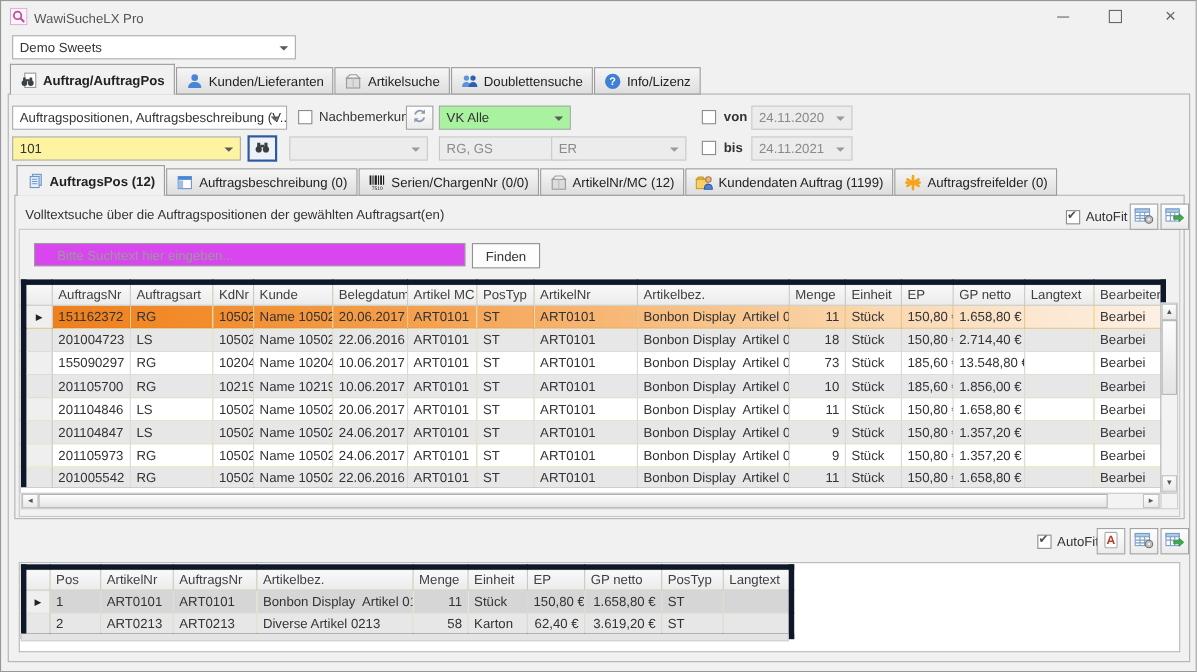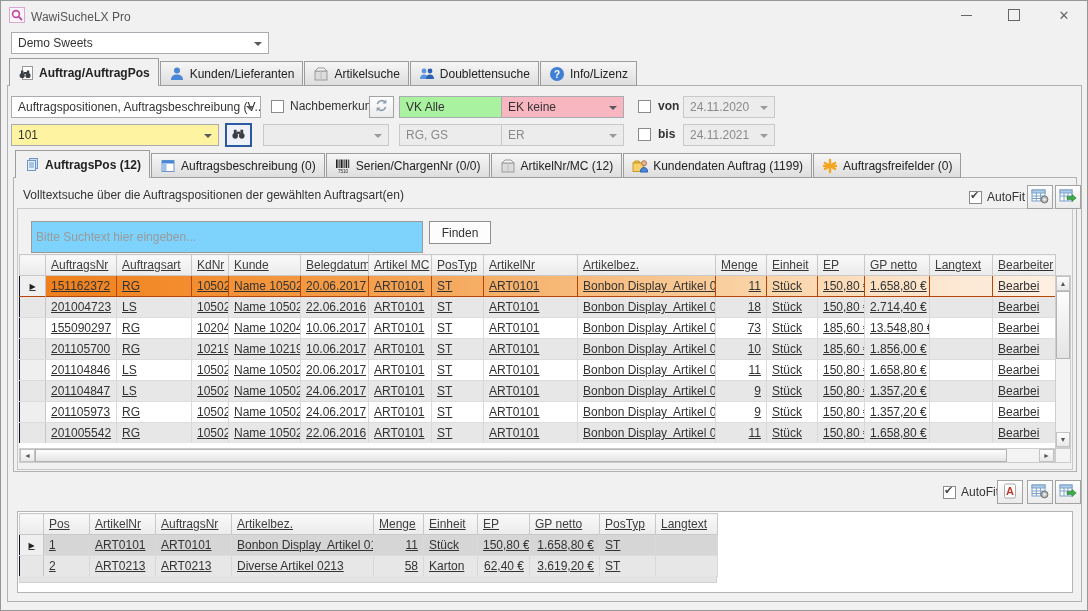--- a/index.html
+++ b/index.html
@@ -11,33 +11,33 @@
   
   .combo{position:absolute;height:22px;background:#fff;border:1px solid #a9abb0;box-sizing:border-box;display:flex;align-items:center;padding:0 18px 0 6px;overflow:hidden;white-space:nowrap;}
   .combo::after{content:"";position:absolute;right:6px;top:9px;border:4px solid transparent;border-top-color:#5a5a5a;}
   .combo.disabled{background:#ececec;color:#8a8a8a;border-color:#c9c9c9;}
   .combo.disabled::after{border-top-color:#9a9a9a;}
   .cb{position:absolute;width:13px;height:13px;background:#fff;border:1px solid #8b8b8b;box-sizing:border-box;}
   .cb.checked::after{content:"✔";position:absolute;left:0px;top:-3px;font-size:11px;color:#4c4c4c;}
   .lbl{position:absolute;white-space:nowrap;}
   .iconbtn{position:absolute;width:26px;height:24px;background:linear-gradient(#fefefe,#ebebeb);border:1px solid #a3a3a3;box-sizing:border-box;display:flex;align-items:center;justify-content:center;}
   #binoc-btn{border:2px solid #2c5aa0;background:#eef2f8;}
-  #search-input{position:absolute;left:30px;top:220px;width:392px;height:32px;border:1px solid #9a9a9a;box-sizing:border-box;padding:0 4px;font:12px "Liberation Sans","DejaVu Sans",sans-serif;color:#333;background:#7dd3fc;}
+  #search-input{position:absolute;left:30px;top:220px;width:392px;height:21px;border:1px solid #9a9a9a;box-sizing:border-box;padding:0 20px;font:12px "Liberation Sans","DejaVu Sans",sans-serif;color:#333;background:#d946ef;}
   #search-input::placeholder{color:#9a9a9a;}
   #find-btn{position:absolute;left:428px;top:220px;width:62px;height:23px;background:#fdfdfd;border:1px solid #8f8f8f;font:12px "Liberation Sans","DejaVu Sans",sans-serif;color:#333;}
   
   .tabstrip{position:absolute;display:flex;align-items:flex-end;z-index:3;}
   .tab{display:flex;align-items:center;gap:5px;padding:0 8px;height:25px;background:linear-gradient(#f6f6f6,#dedede);border:1px solid #9c9c9c;margin-right:1px;box-sizing:border-box;white-space:nowrap;color:#222;}
   .tab.active{height:28px;background:#f1f1f1;border-bottom:none;font-weight:700;}
   .tab .icon{display:inline-flex;width:16px;height:16px;}
   
   .panel{position:absolute;border:1px solid #b2b2b2;background:#f1f1f1;box-sizing:border-box;}
   #bottom-whitebox{background:#fff;border-color:#b5b5b5;}
   
-  table.grid{position:absolute;border-collapse:collapse;table-layout:fixed;background:#c2410c;border:1px solid #0f172a;text-decoration:underline;}
+  table.grid{position:absolute;border-collapse:collapse;table-layout:fixed;background:#fef9c3;border:5px solid #0f172a;}
   table.grid th{background:linear-gradient(#f9f9f9,#ebebeb);border:1px solid #c9c9c9;font-weight:400;text-align:left;padding:2px 5px;height:21px;box-sizing:border-box;color:#3e3e3e;overflow:hidden;white-space:pre;}
   table.grid td{border-right:1px solid #d9d9d9;border-bottom:1px solid #dcdcdc;padding:2px 5px;height:21px;box-sizing:border-box;overflow:hidden;white-space:pre;background:#fff;}
   table.grid td.rowsel{background:#efefef;border-right:1px solid #c6c6c6;text-align:center;font-size:8px;color:#222;padding:2px 0;}
   table.grid th.rowsel{padding:2px 0;}
   table.grid tr.alt td{background:#e7e7e7;}
   .grid-main tr.selected{background:linear-gradient(90deg,#ee7d19 0%,#f28b2b 14%,#f49d49 32%,#f7b877 52%,#fad4a8 72%,#fce8d3 90%,#fdf0e3 100%);}
   .grid-main tr.selected td{background:transparent;border-right-color:rgba(160,80,0,.28);border-bottom-color:rgba(160,80,0,.28);}
   .grid-main tr.selected td.rowsel{background:#efefef;border-right:1px solid #c6c6c6;}
   .grid-bottom tr.selected td{background:#d6d6d6;}
   .grid-bottom tr.selected td.rowsel{background:#efefef;}
@@ -142,23 +142,20 @@
   <div class="iconbtn" style="left:368px;top:95px;width:25px;height:22px;">
     <span><svg width="15" height="15" viewBox="0 0 16 16">
           <path d="M3.5 6.5A5 5 0 0 1 12 4.5" fill="none" stroke="#8c9cae" stroke-width="1.7"></path>
           <path d="M13.2 1.6v4.2H9z" fill="#8c9cae"></path>
           <path d="M12.5 9.5A5 5 0 0 1 4 11.5" fill="none" stroke="#8c9cae" stroke-width="1.7"></path>
           <path d="M2.8 14.4v-4.2H7z" fill="#8c9cae"></path>
         </svg></span>
   </div>
   <div class="combo" style="left: 398px; top: 95px; width: 120px; background-color: rgb(168, 242, 160);">
     <span>VK Alle</span>
-  </div>
-  <div class="combo" style="left: 500px; top: 95px; width: 123px; background-color: rgb(248, 182, 192);">
-    <span>EK keine</span>
   </div>
   <span class="cb" style="left:637px;top:99px;"></span>
   <span class="lbl" style="left:657px;top:98px;font-weight:700;">von</span>
   <div class="combo disabled" style="left:682px;top:95px;width:92px;">
     <span>24.11.2020</span>
   </div>
 
   <div class="combo" style="left: 10px; top: 123px; width: 208px; background-color: rgb(253, 243, 160);">
     <span>101</span>
   </div>

